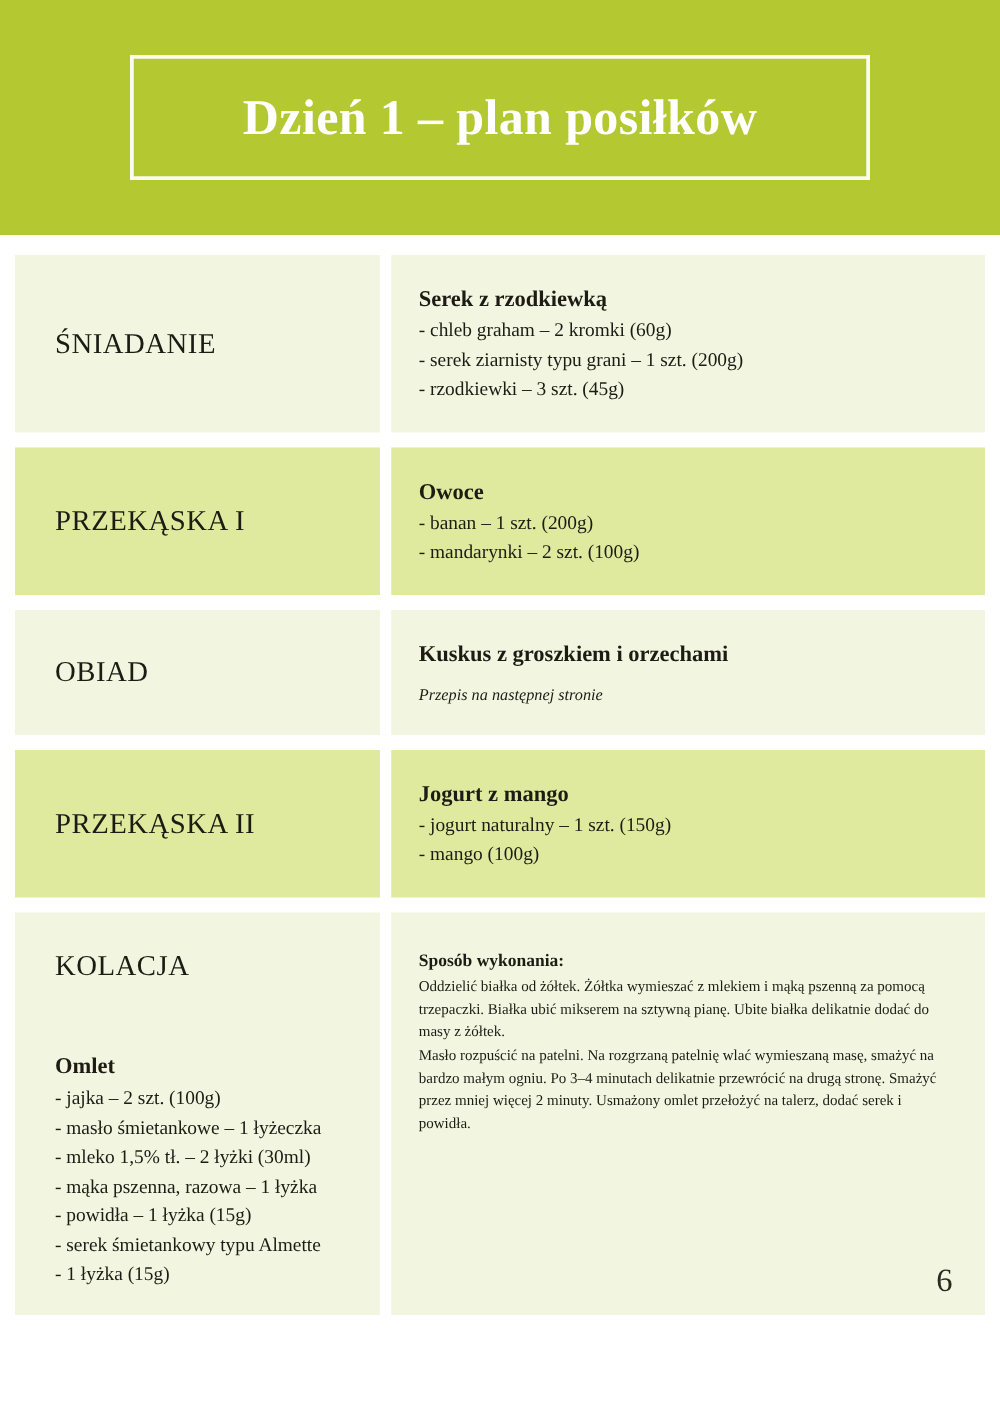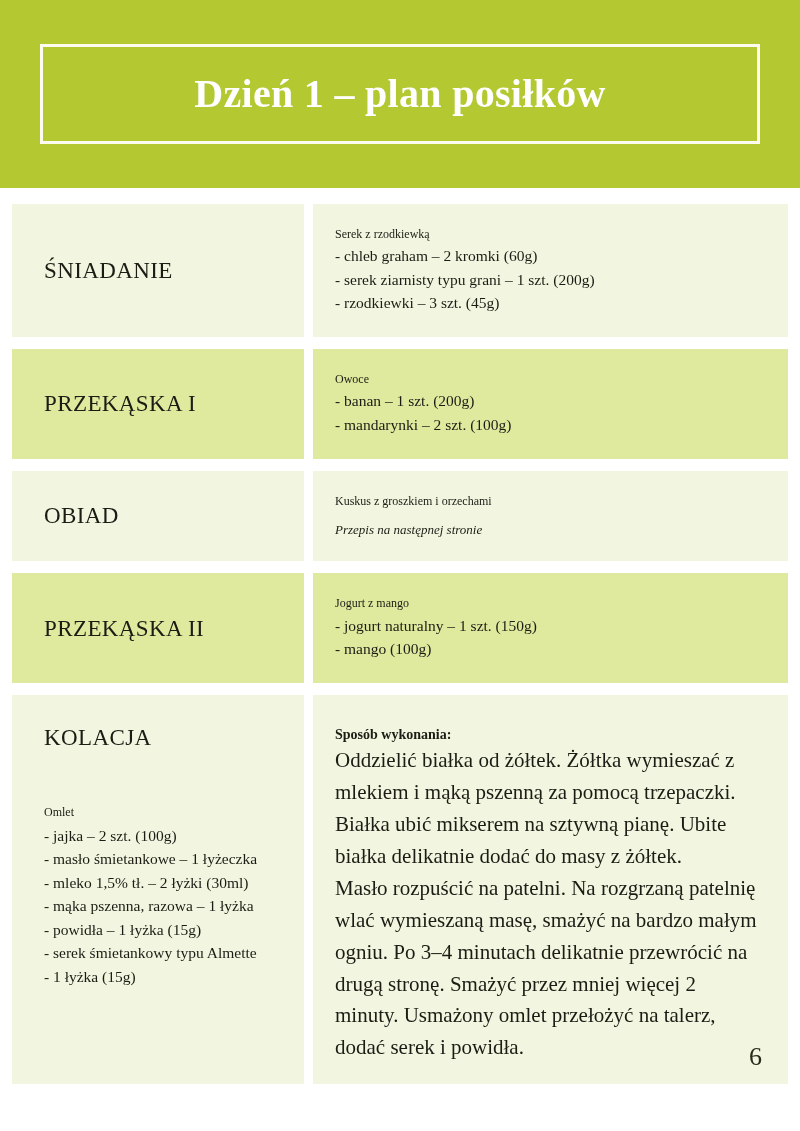--- a/index.html
+++ b/index.html
@@ -20,21 +20,21 @@
     width: 800px;
     height: 188px;
     background: #b4c832;
     box-sizing: border-box;
     display: flex;
     align-items: center;
     justify-content: center;
   }
   .banner-box {
     border: 3px solid #fbfbf0;
-    width: 720px;
+    width: 592px;
     height: 100px;
     display: flex;
     align-items: center;
     justify-content: center;
     box-sizing: border-box;
   }
   .banner-title {
     color: #ffffff;
     font-size: 40px;
     font-weight: bold;
@@ -74,22 +74,22 @@
   .tone-green .cell-label, .tone-green .cell-body { background: #e0ea9e; }
 
   .meal-label {
     font-size: 23px;
     font-weight: normal;
     letter-spacing: 0.4px;
     line-height: 1.1;
   }
 
   .dish-title {
-    font-size: 12px;
-    font-weight: normal;
+    font-size: 18px;
+    font-weight: bold;
     line-height: 1.45;
     margin-bottom: 1px;
   }
   .ing {
     font-size: 15.5px;
     line-height: 1.52;
   }
   .note-italic {
     font-size: 13px;
     font-style: italic;
@@ -111,21 +111,21 @@
   }
   .dinner-sub { margin-top: 22px; }
   .dinner-sub .dish-title { margin-bottom: 2px; }
 
   .method-title {
     font-size: 14px;
     font-weight: bold;
     line-height: 1.45;
   }
   .method-par {
-    font-size: 21px;
+    font-size: 12px;
     line-height: 1.52;
     margin: 0;
   }
   .method-par + .method-par { }
 
   .page-number {
     position: absolute;
     right: 26px;
     bottom: 14px;
     font-size: 26px;

